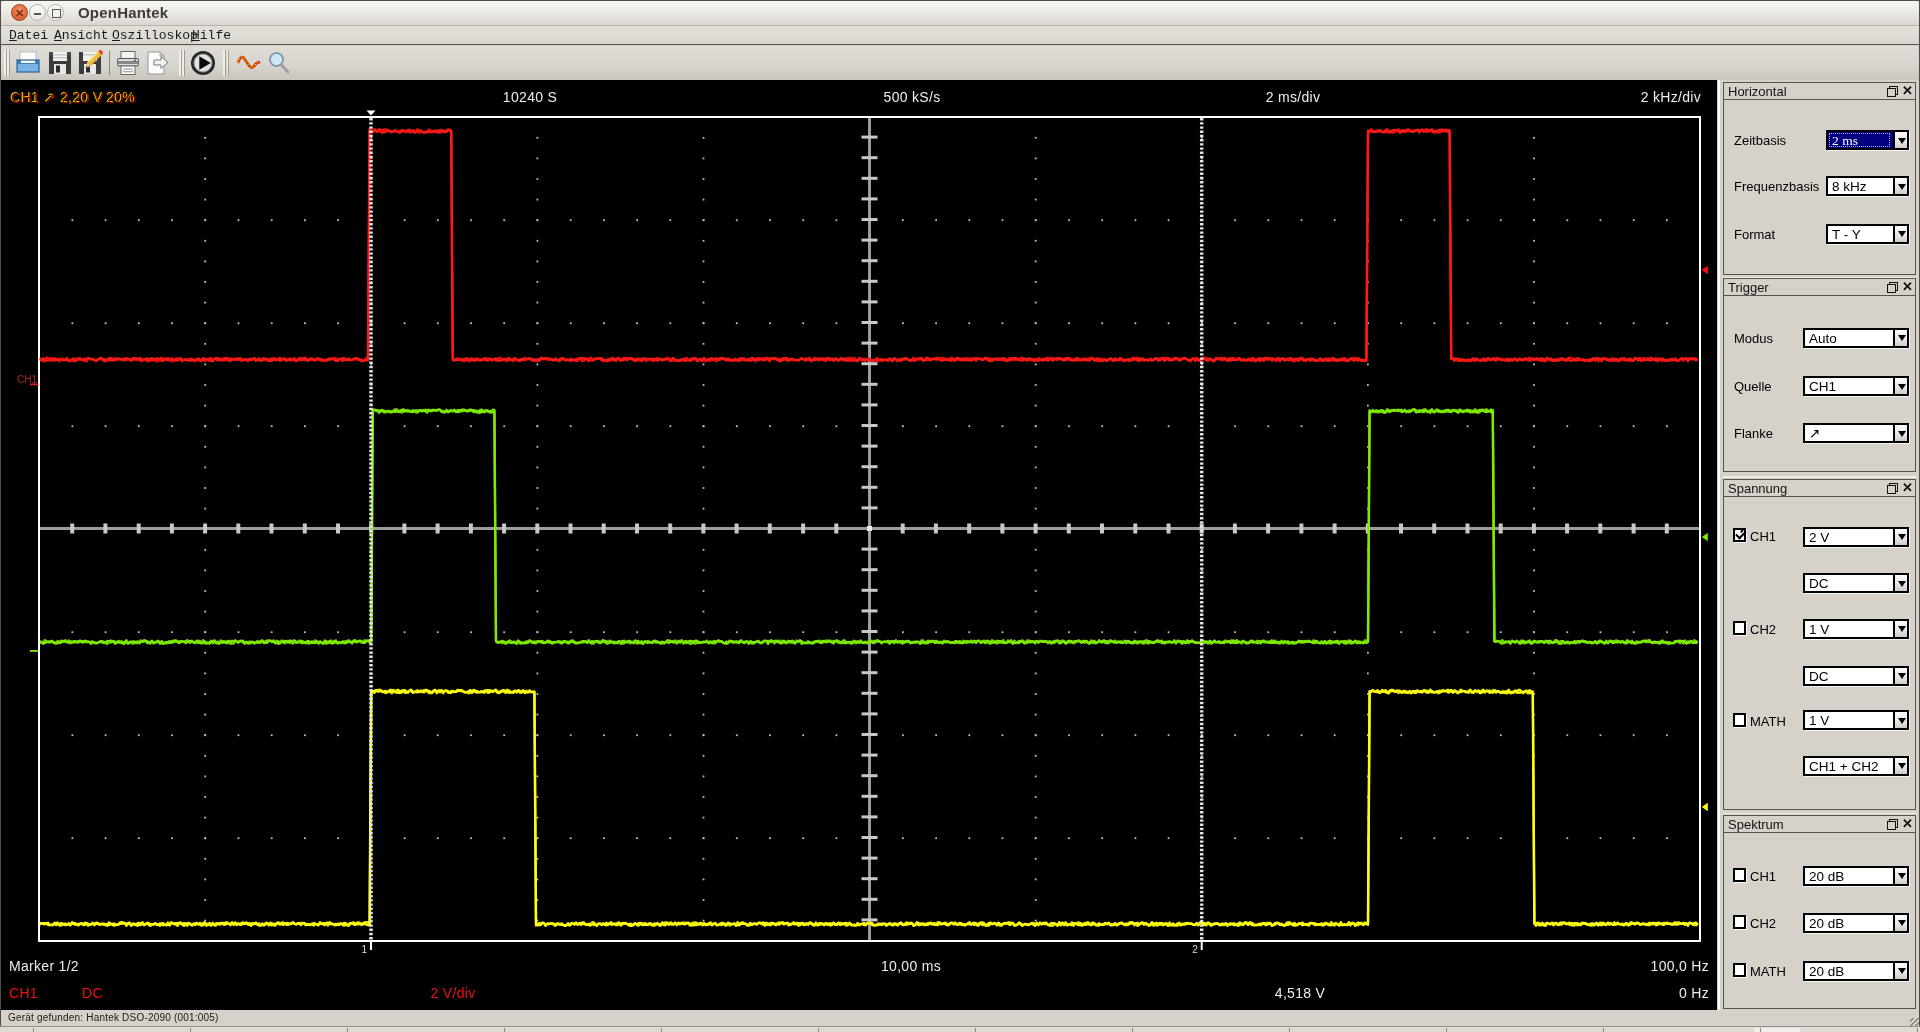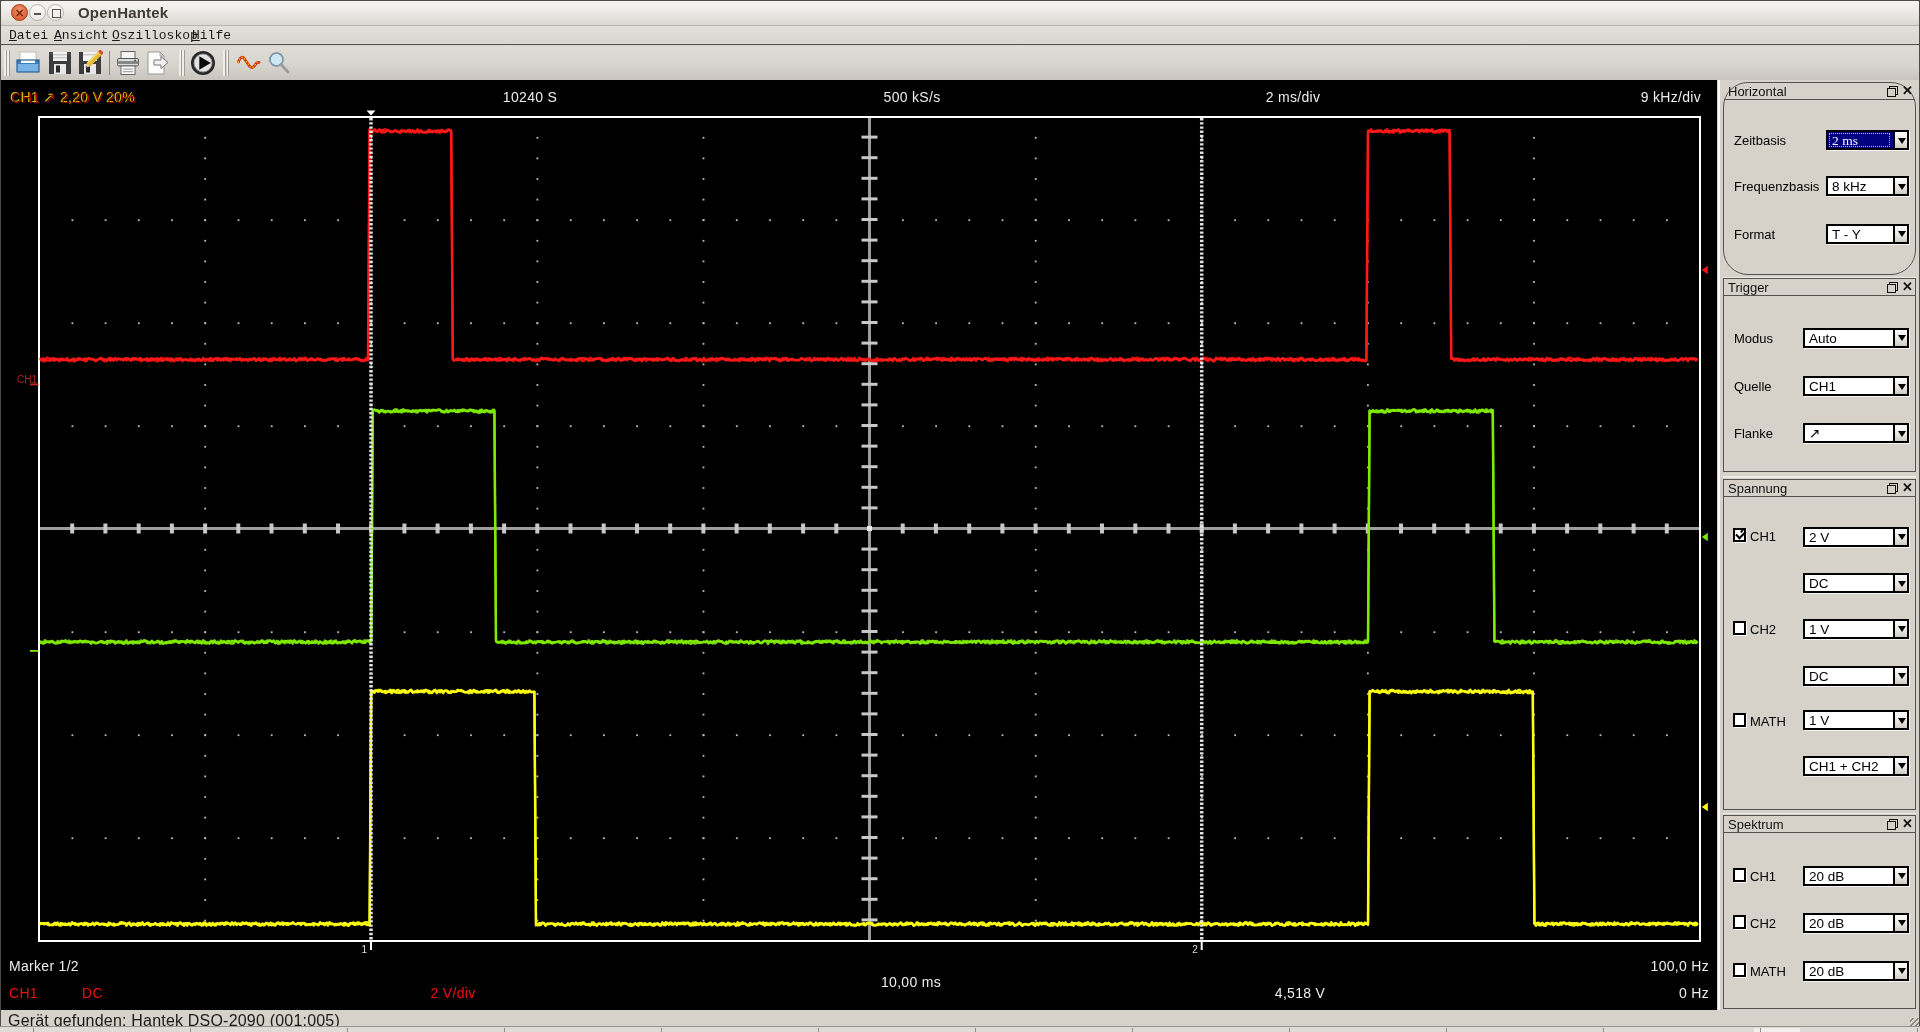--- a/index.html
+++ b/index.html
@@ -64,21 +64,21 @@
 .combo.sel { background:#000080; }
 .combo.sel .val { color:#fff;font-family:Liberation Serif, serif; }
 .combo.sel:before { content:""; position:absolute; left:1px; top:1px; right:17px; bottom:1px; border:1px dotted #b0b0d8; }
 .cbox { position:absolute; width:13px; height:14px; background:#fff; border:2px solid #000;
   border-right-color:#000; box-shadow:1px 1px 0 #fbfaf8; }
 .cbox.on:after { content:""; position:absolute; left:1px; top:0.5px; width:7.5px; height:4px;
   border-left:2.4px solid #000; border-bottom:2.4px solid #000; transform:rotate(-45deg); transform-origin:center; }
 .cbox.on:before { content:""; position:absolute; left:6.2px; top:-1.5px; width:2.4px; height:4px; background:#000; transform:rotate(35deg); }
 
 
-#statusbar { position:absolute; left:0; top:1010px; width:1920px; height:16px; background:#d6d2c9; font-size:16px; letter-spacing:0.2px; color:#1a1a1a; }
+#statusbar { position:absolute; left:0; top:1010px; width:1920px; height:16px; background:#d6d2c9; font-size:10px; letter-spacing:0.2px; color:#1a1a1a; }
 #statusbar .grip { position:absolute; right:1px; top:8px; width:9px; height:10px;
   background:repeating-linear-gradient(135deg, transparent 0 2px, #8a867e 2px 3.5px); }
 #taskstrip { position:absolute; left:0; top:1026px; width:1920px; height:6px; background:#dedbd4; border-top:1px solid #96928a; }
 #taskstrip .vs { position:absolute; top:1px; width:1px; height:5px; background:#8f8b84; }
 #taskstrip .ws { position:absolute; top:1px; height:5px; background:#f1efeb; }
 </style>
 </head>
 <body>
 <div id="win">
   <div id="titlebar">
@@ -875,33 +875,33 @@
         <polygon points="1701.8,457 1707.8,452.8 1707.8,461.2" fill="#7ce600"></polygon>
         <polygon points="1701.8,727 1707.8,722.8 1707.8,731.2" fill="#ffff00"></polygon>
         <text x="17" y="303" fill="#b22222" font-size="10" font-family="Liberation Sans">CH1</text>
         <rect x="30" y="303.5" width="8.5" height="1.8" fill="#cc2222"></rect>
         <rect x="30" y="570" width="8.5" height="1.8" fill="#7ce600"></rect>
       </svg>
     <div class="txt" style="left:10px; top:9px;"><span id="trigtxt"><span style="position:absolute;left:0px;top:0px;color:#d0c500;">CH1</span><span style="position:absolute;left:33px;top:0px;color:#d0c500;">↗</span><span style="position:absolute;left:50px;top:0px;color:#d0c500;">2,20 V</span><span style="position:absolute;left:96px;top:0px;color:#d0c500;">20%</span><span style="position:absolute;left:1.6px;top:1px;color:#980000;">CH1</span><span style="position:absolute;left:34.6px;top:1px;color:#980000;">↗</span><span style="position:absolute;left:51.6px;top:1px;color:#980000;">2,20 V</span><span style="position:absolute;left:97.6px;top:1px;color:#980000;">20%</span></span></div>
     <div class="txt ctr" style="left:530px; top:9px;">10240 S</div>
     <div class="txt ctr" style="left:912px; top:9px;">500 kS/s</div>
     <div class="txt ctr" style="left:1293px; top:9px;">2 ms/div</div>
-    <div class="txt" style="right:16px; top:9px;">9 kHz/div</div>
+    <div class="txt" style="right:16px; top:9px;">2 kHz/div</div>
     <div class="txt" style="left:9px; top:878px;">Marker 1/2</div>
-    <div class="txt ctr" style="left:911px; top:878px;margin-top:16px;">10,00 ms</div>
+    <div class="txt ctr" style="left:911px; top:878px;">10,00 ms</div>
     <div class="txt" style="right:8px; top:878px;">100,0 Hz</div>
     <div class="txt rtxt" style="left:9px; top:905px;">CH1</div>
     <div class="txt rtxt" style="left:82px; top:905px;">DC</div>
     <div class="txt rtxt ctr" style="left:453px; top:905px;">2 V/div</div>
     <div class="txt ctr" style="left:1300px; top:905px;">4,518 V</div>
     <div class="txt" style="right:8px; top:905px;">0 Hz</div>
   </div>
   <div id="dockarea">
       <div class="lightedge"></div>
-      <div class="dock" style="top:2px; height:193px;border-radius:25px;">
+      <div class="dock" style="top:2px; height:193px;">
       <div class="dock-title"><span>Horizontal</span><div class="d-float"></div><div class="d-close">✕</div></div>
       <div class="dlabel" style="left:10px; top:50px;">Zeitbasis</div>
         <div class="combo sel" style="left:102px; top:47px; width:83px;">
           <span class="val">2 ms</span>
           <div class="btn"></div>
         </div>
         <div class="dlabel" style="left:10px; top:96px;">Frequenzbasis</div>
         <div class="combo" style="left:102px; top:93px; width:83px;">
           <span class="val">8 kHz</span>
           <div class="btn"></div>

